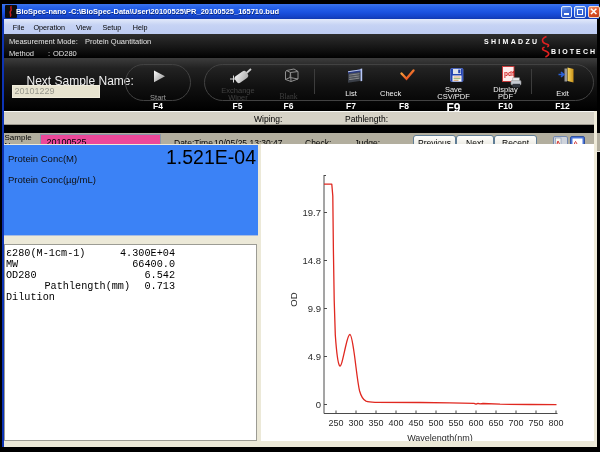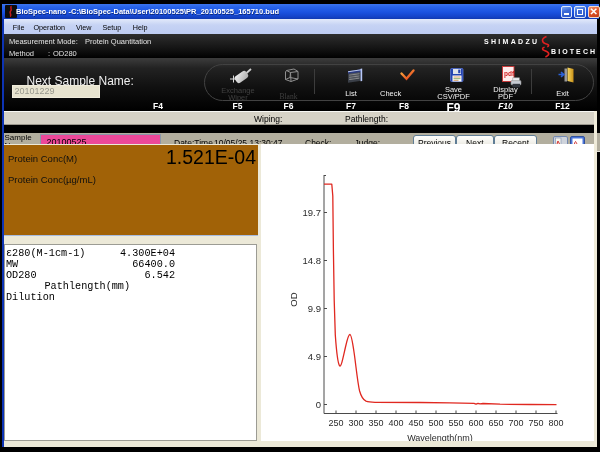--- a/index.html
+++ b/index.html
@@ -49,20 +49,32 @@
   <svg class="abs" style="left:533px; top:1px;" width="16" height="23">
     <path d="M9.5 1.5 C3.8 3.6 4.4 7.8 10.2 9.3 C12.2 9.9 12.0 11.3 10.2 11.7" stroke="#e02020" stroke-width="1.6" fill="none"></path>
     <path d="M7.6 12.2 C5.0 12.8 4.8 14.6 7.4 15.5 C13.0 17.3 13.0 20.0 8.4 21.9" stroke="#e02020" stroke-width="1.6" fill="none"></path>
   </svg>
 </div>
 
 <div class="abs" style="left:3.5px; top:58px; width:593px; height:52.5px; background:linear-gradient(180deg,#3a3a3a 0%,#222222 18%,#101010 55%,#000 100%); border-top:1px solid #3a3a3a;">
   <span class="abs" style="left:8px; top:14.5px; color:#f0f0f0; font-size:12px;margin-left:15px;">Next Sample Name:</span>
   <div class="abs" style="left:8px; top:26px; width:88.5px; height:12.5px; background:#E7E3CF; border:1px solid #f0ecdc; font-size:9px; color:#97978c; line-height:10.5px; padding-left:2px;">20101229</div>
 
+  <div class="abs" style="left:121.5px; top:4.5px; width:66px; height:37px; border:1.2px solid #424242; border-radius:18.5px;">
+    <svg class="abs" style="left:27px; top:5.5px;" width="13" height="13">
+      <defs>
+          <linearGradient id="pg" x1="0" y1="0" x2="1" y2="1">
+        <stop offset="0" stop-color="#ffffff"></stop>
+            <stop offset="1" stop-color="#8a8a8a"></stop>
+      </linearGradient>
+        </defs>
+      <path d="M1 0.5 L12 6.2 L1 12.2 Z" fill="url(#pg)"></path>
+    </svg>
+    <span class="abs" style="left:0; right:0; top:28px; text-align:center; color:#9a9a9a; font-size:7.5px;">Start</span>
+  </div>
   <span class="abs" style="left:134.5px; top:41.5px; width:40px; text-align:center; color:#fff; font-size:8.5px; font-weight:bold;">F4</span>
 
   <div class="abs" style="left:200.5px; top:4.5px; width:390px; height:37px; border:1.2px solid #424242; border-radius:18.5px;"></div>
 
   <div class="abs" style="left:310.5px; top:10px; width:1px; height:25px; background:#3c3c3c;"></div>
   <div class="abs" style="left:527px; top:10px; width:1px; height:25px; background:#3c3c3c;"></div>
 
   <svg class="abs" style="left:222px; top:7px;" width="28" height="24">
     <defs>
         <linearGradient id="wg" x1="0" y1="0" x2="1" y2="1">
@@ -125,21 +137,21 @@
   <svg class="abs" style="left:494px; top:7px;" width="25" height="26">
     <rect x="4.5" y="0.5" width="11.5" height="15" fill="#fdecec" stroke="#cc3333" stroke-width="0.9"></rect>
     <text x="6" y="9.5" font-size="6.5" font-weight="bold" fill="#d02020" font-family="Liberation Sans">pdf</text>
     <g>
       <rect x="13" y="14.5" width="10" height="4.5" rx="1" fill="#c8ccd4" stroke="#888" stroke-width="0.6"></rect>
       <rect x="14.8" y="11.8" width="6.5" height="3" fill="#e8eaee" stroke="#999" stroke-width="0.6"></rect>
       <rect x="14.5" y="17.8" width="7.5" height="3.6" fill="#30343c"></rect>
     </g>
   </svg>
   <span class="abs" style="left:478px; top:27px; width:48px; text-align:center; color:#f2f2f2; font-size:7.5px; line-height:7.2px;">Display<br>PDF</span>
-  <span class="abs" style="left:478px; top:41.5px; width:48px; text-align:center; color:#fff; font-size:8.5px; font-weight:bold;font-style:italic;">F10</span>
+  <span class="abs" style="left:478px; top:41.5px; width:48px; text-align:center; color:#fff; font-size:8.5px; font-weight:bold;">F10</span>
 
   <svg class="abs" style="left:553px; top:8px;" width="18" height="16">
     <defs>
         <linearGradient id="dg" x1="0" y1="0" x2="1" y2="0">
       <stop offset="0" stop-color="#f8d860"></stop>
           <stop offset="1" stop-color="#c89018"></stop>
     </linearGradient>
       </defs>
     <rect x="7.5" y="1.5" width="2.5" height="13" fill="#9a9a9a"></rect>
     <path d="M10.5 0.5 L16.5 2 L16.5 15.5 L10.5 14 Z" fill="url(#dg)"></path>
@@ -172,34 +184,35 @@
   </svg>
   <svg class="abs" style="left:566.8px; top:3.5px;" width="15" height="15">
     <rect x="0.5" y="0.5" width="14" height="14" rx="1.5" fill="#4a74d8" stroke="#30509a" stroke-width="1"></rect>
     <rect x="2.5" y="2.5" width="10" height="10" fill="#fff"></rect>
     <path d="M3 11 C4.5 11 4.5 5.5 5.5 5.5 C6.5 5.5 6.5 11 12.5 11.2" stroke="#d03030" stroke-width="1" fill="none"></path>
   </svg>
 </div>
 
 <div class="abs" style="left:3.5px; top:144px; width:590px; height:303px; background:#ECE9D8;"></div>
 
-<div class="abs" style="left:3.5px; top:144.5px; width:254.5px; height:91.5px; background:#a16207; border-bottom:1px solid #a8bce0;">
+<div class="abs" style="left:3.5px; top:144.5px; width:254.5px; height:91.5px; background:#3b82f6; border-bottom:1px solid #a8bce0;">
   <span class="abs" style="left:4.5px; top:8.5px; font-size:9.5px; color:#101010;">Protein Conc(M)</span>
   <span class="abs" style="right:2px; top:3.6px; font-size:19.5px; line-height:19.5px; color:#000;">1.521E-04</span>
   <span class="abs" style="left:4.5px; top:29.5px; font-size:9.5px; color:#101010;">Protein Conc(µg/mL)</span>
 </div>
 
 <div class="abs" style="left:3.5px; top:243.5px; width:253.5px; height:197.5px; background:#fff; border:1px solid #9c9c94; font-family:'Liberation Mono', monospace; font-size:10.2px; color:#000;">
   <span class="abs" style="left:1.5px; top:3px;">ε280(M-1cm-1)</span>
     <span class="abs" style="left:1.5px; top:3px; width:169px; text-align:right;">4.300E+04</span>
   <span class="abs" style="left:1.5px; top:14.2px;">MW</span>
     <span class="abs" style="left:1.5px; top:14.2px; width:169px; text-align:right;">66400.0</span>
   <span class="abs" style="left:1.5px; top:25.4px;">OD280</span>
     <span class="abs" style="left:1.5px; top:25.4px; width:169px; text-align:right;">6.542</span>
   <span class="abs" style="left:5px; top:36.6px;padding-left:35px;">Pathlength(mm)</span>
+    <span class="abs" style="left:1.5px; top:36.6px; width:169px; text-align:right;">0.713</span>
   <span class="abs" style="left:1.5px; top:47.8px;">Dilution</span>
 </div>
 
 <svg class="abs" style="left:261px; top:144px;" width="333" height="297" viewBox="261 144 333 297">
   <rect x="261" y="144" width="333" height="297" fill="#ffffff"></rect>
 
   <g stroke="#4a4a4a" stroke-width="1">
     <line x1="324" y1="175" x2="324" y2="413.5"></line>
     <line x1="324" y1="413.5" x2="557.5" y2="413.5"></line>
 

